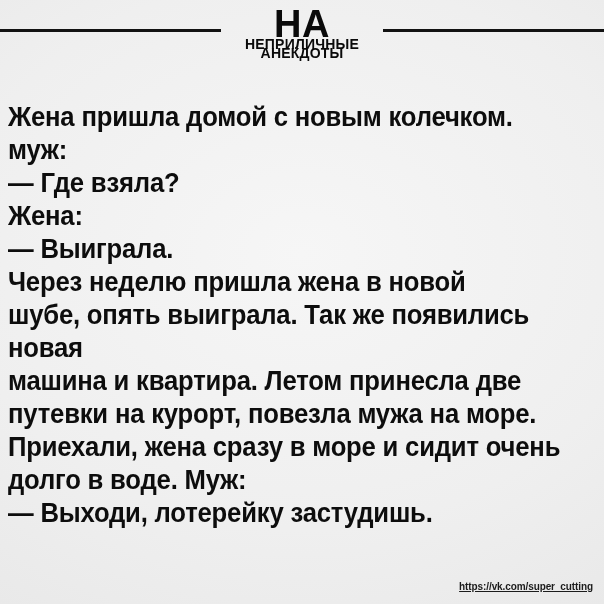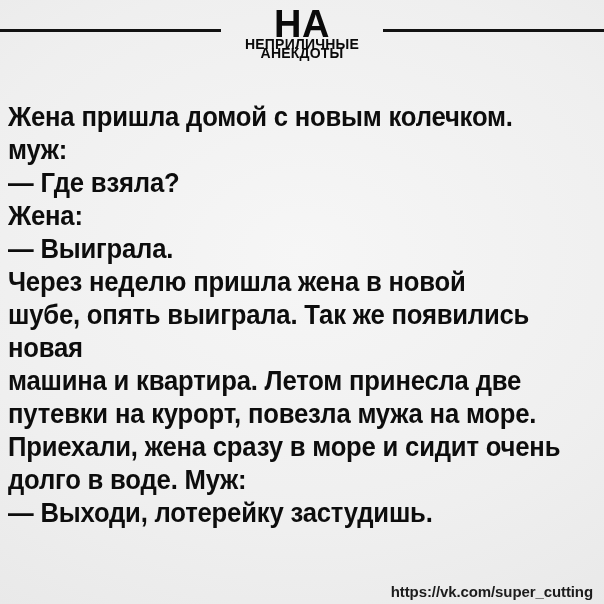--- a/index.html
+++ b/index.html
@@ -59,25 +59,26 @@
     font-weight: bold;
     line-height: 33px;
     letter-spacing: -0.2px;
     white-space: nowrap;
   }
 
   
   .footer {
     position: absolute;
     right: 11px;
-    bottom: 4px;
-    font-size: 15px;
+    bottom: 12px;
+    font-size: 10px;
     font-weight: bold;
     color: #1c1c1c;
     letter-spacing: -0.1px;
+    text-decoration: underline;
   }
 </style>
 </head>
 <body>
 
 <div class="header">
   <div class="rule rule-left"></div>
   <div class="logo">
     <div class="logo-main">НА</div>
     <div class="logo-sub">НЕПРИЛИЧНЫЕ</div>

